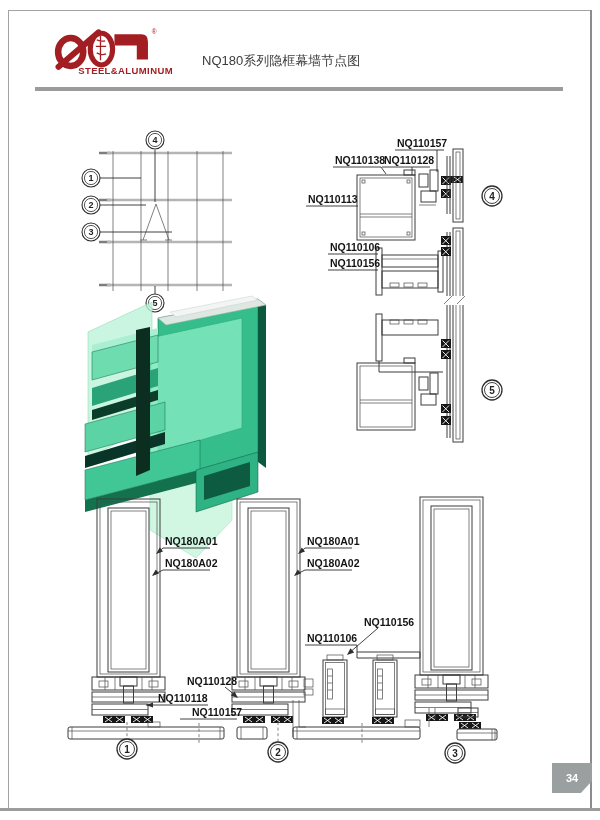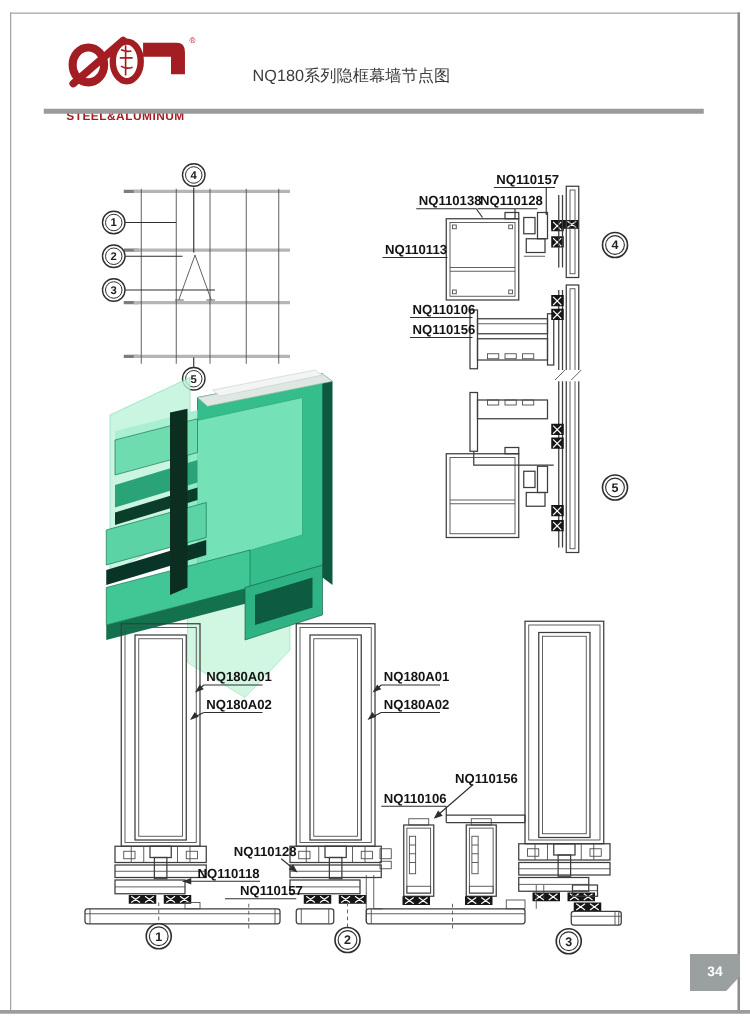--- a/index.html
+++ b/index.html
@@ -5,22 +5,22 @@
   html,body{margin:0;padding:0;background:#ffffff;}
   .page{position:relative;width:600px;height:820px;background:#fff;overflow:hidden;
         font-family:"Liberation Sans",sans-serif;}
   
   .b-top{position:absolute;left:8px;top:10px;width:584px;height:1px;background:#a3a3a3;}
   .b-left{position:absolute;left:8px;top:10px;width:1px;height:800px;background:#a3a3a3;}
   .b-right{position:absolute;left:590px;top:10px;width:2px;height:800px;background:#8c8c8c;}
   .b-bottom{position:absolute;left:0;top:808px;width:600px;height:3px;background:#9c9c9c;}
   
   .logo{position:absolute;left:52px;top:24px;width:110px;height:54px;}
-  .brand{position:absolute;left:53px;top:88px;width:120px;font-size:9.5px;font-weight:bold;
-         letter-spacing:.4px;color:#a31e23;}
+  .brand{position:absolute;left:53px;top:65px;width:120px;font-size:9.5px;font-weight:bold;
+         letter-spacing:.4px;color:#a31e23;text-align:right;}
   .title-zh{position:absolute;left:155px;top:52px;font-size:13px;font-weight:normal;color:#3b3b3b;margin-left:47px;}
   .title-en{position:absolute;left:155px;top:70px;font-size:12px;color:#3b3b3b;}
   .divider{position:absolute;left:35px;top:87px;width:528px;height:4px;background:#9b9b9b;}
   
   .pagetab{position:absolute;left:552px;top:763px;width:40px;height:30px;background:#9aa0a0;
            clip-path:polygon(0 0,100% 0,100% 60%,72% 100%,0 100%);
            display:flex;align-items:center;justify-content:center;
            color:#fff;font-size:11px;font-weight:bold;z-index:5;}
   
   .draw{position:absolute;left:0;top:0;width:600px;height:820px;}

